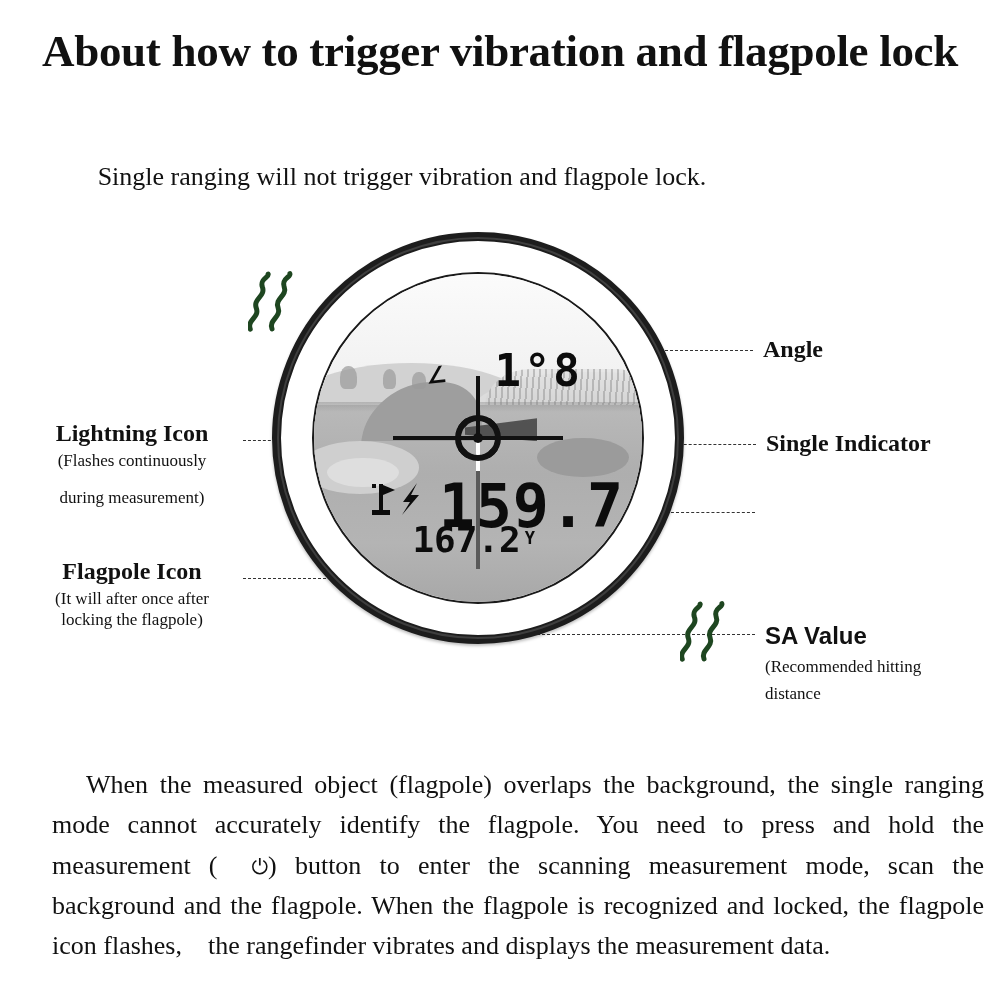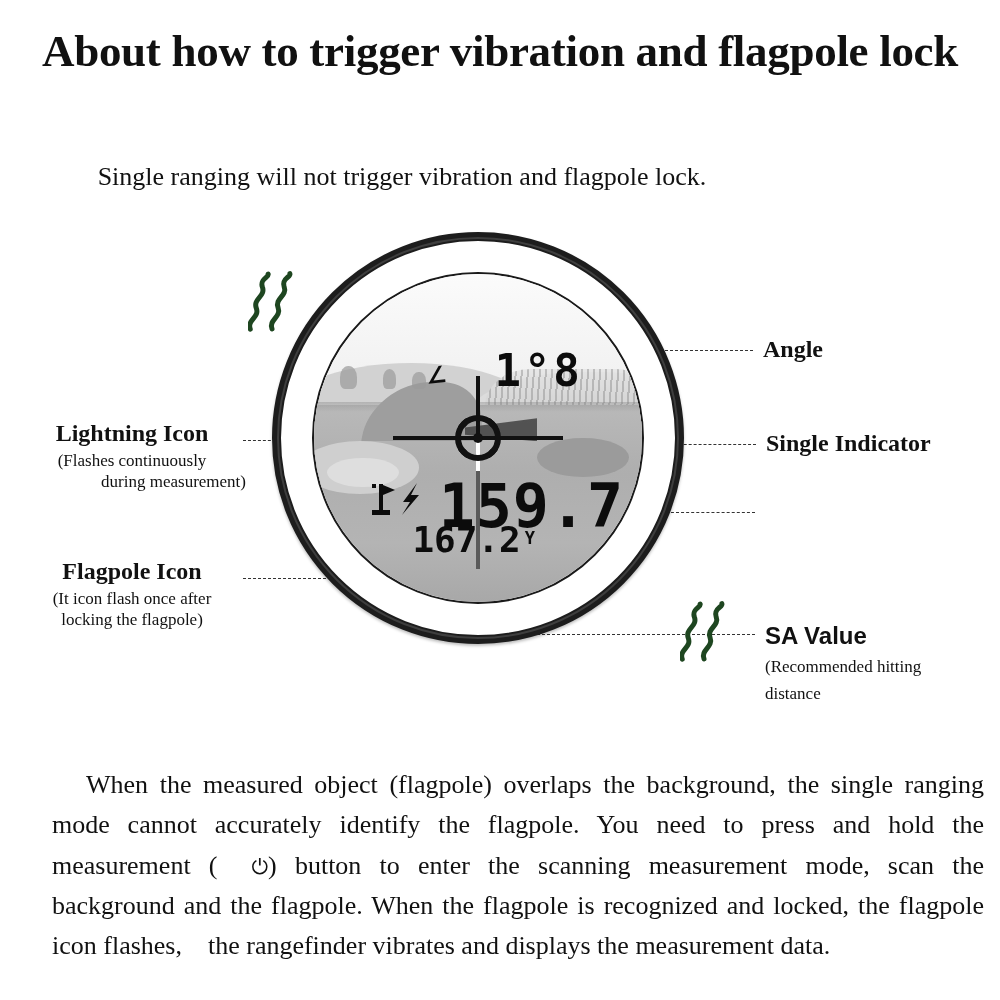--- a/index.html
+++ b/index.html
@@ -317,26 +317,26 @@
           <span class="sa-val">167.2</span>
           <span class="sa-unit">Y</span>
         </div>
       </div>
     </div>
   </div>
 
   <div class="callout left" style="left:18px; top:420px; width:228px;">
     <div class="lbl">Lightning Icon</div>
     <div class="sub">(Flashes continuously</div>
-    <div class="sub" style="margin-top:0;text-align:right;">during measurement)</div>
+    <div class="sub" style="margin-top:16px;">during measurement)</div>
   </div>
 
   <div class="callout left" style="left:18px; top:558px; width:228px;">
     <div class="lbl">Flagpole Icon</div>
-    <div class="sub">(It icon flash once after</div>
+    <div class="sub">(It will after once after</div>
     <div class="sub" style="margin-top:0;">locking the flagpole)</div>
   </div>
 
   <div class="callout right" style="left:763px; top:336px;">
     <div class="lbl">Angle</div>
   </div>
 
   <div class="callout right" style="left:766px; top:430px;">
     <div class="lbl">Single Indicator</div>
   </div>

